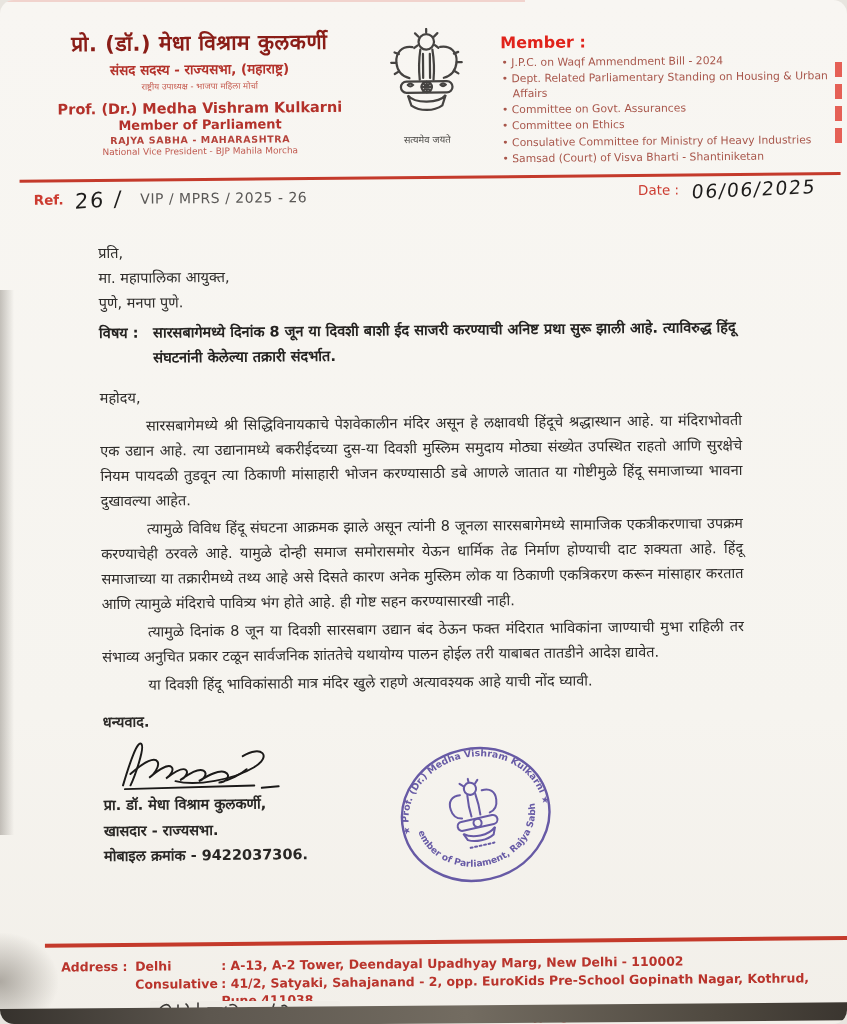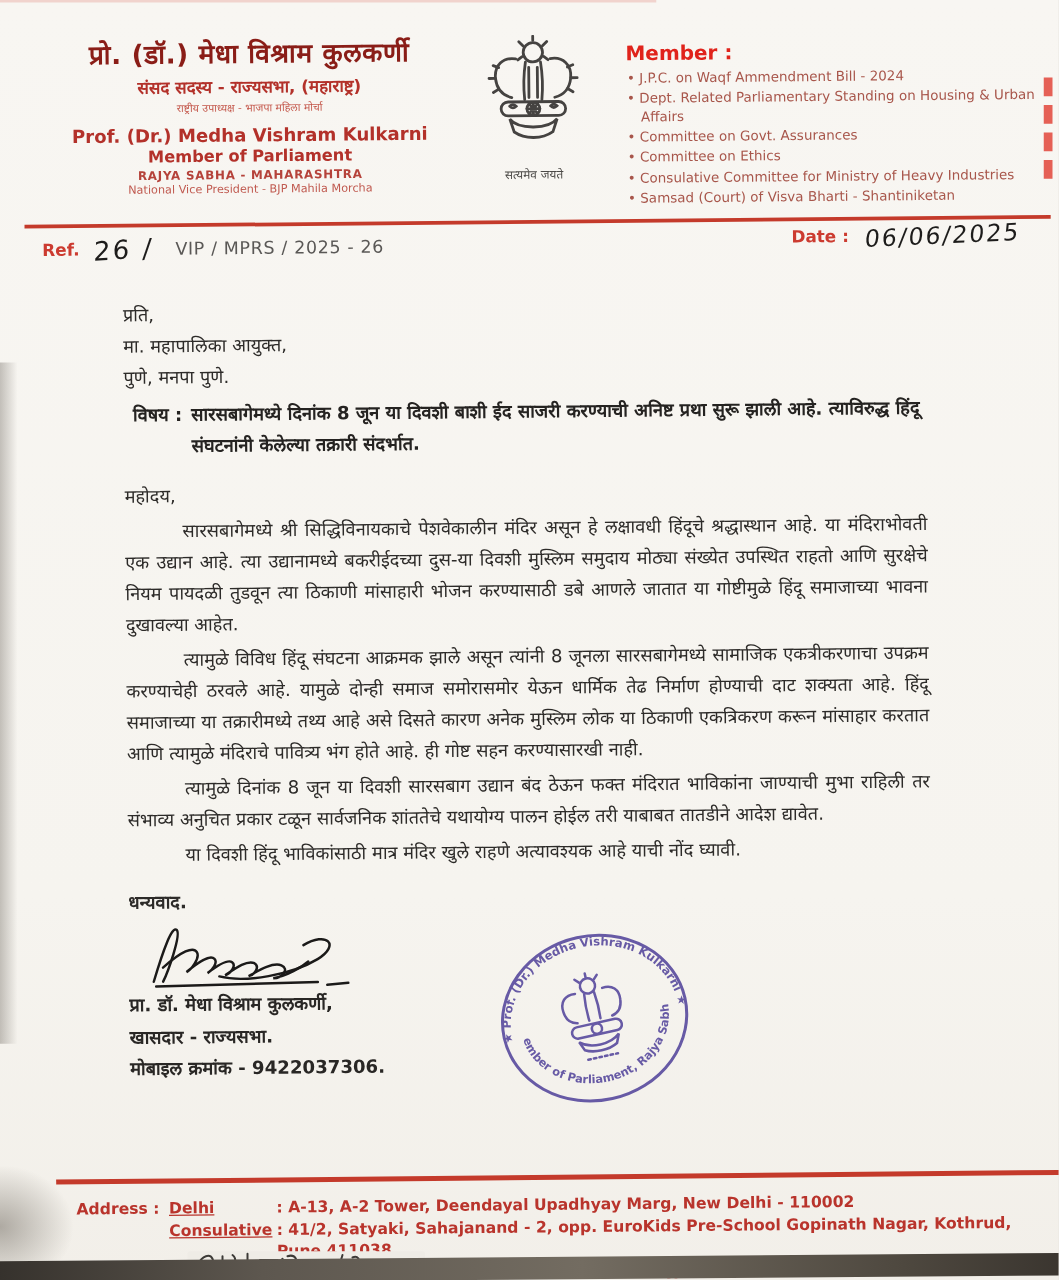--- a/index.html
+++ b/index.html
@@ -1,20 +1,21 @@
 <!DOCTYPE html>
 <html lang="mr"><head>
 <meta charset="utf-8">
 <style>
   * { margin:0; padding:0; box-sizing:border-box; }
   html,body { background:#e8e5df; }
   .page {
     position:relative; width:847px; height:1024px; overflow:hidden;
     background:linear-gradient(180deg,#f8f6f2 0%, #f6f4ef 70%, #f2efe9 100%);
     font-family:"DejaVu Sans", sans-serif;
+    border-radius:14px;
   }
   .sheet { position:absolute; inset:0; transform:rotate(-0.55deg); transform-origin:50% 42%; }
 
   
   .hdr { position:absolute; top:26px; left:42px; right:12px; display:flex; gap:10px; }
   .hdr-left { width:322px; text-align:center; }
   .nm-dev   { font-size:21px; font-weight:bold; color:#8a1d17; letter-spacing:.5px; }
   .desig-dev{ font-size:13.5px; font-weight:bold; color:#b3312a; margin-top:4px; }
   .subdesig-dev { font-size:8.5px; color:#c4584c; margin-top:2px; }
   .nm-en    { font-size:14.5px; font-weight:bold; color:#b3312a; margin-top:9px; }
@@ -33,47 +34,47 @@
   .rule-top { top:176px; left:22px; right:4px; height:3px; }
   .rule-bottom { top:940px; left:40px; right:0; height:3.5px; }
 
   
   .refrow { position:absolute; top:185px; left:36px; right:28px; height:40px; }
   .ref-label { font-size:13.5px; font-weight:bold; color:#cc3b30; }
   .hand { font-family:"DejaVu Sans", sans-serif; color:#1d1c1b; display:inline-block; }
   .ref-hand { font-size:21px; transform:rotate(-3deg) skewX(-6deg); margin-left:6px; vertical-align:-3px; letter-spacing:2px; }
   .ref-printed { font-size:14px; color:#5a5856; margin-left:12px; letter-spacing:.5px; }
   .date-wrap { float:right; margin-top:-4px; }
-  .date-label { font-size:13.5px; font-weight:bold; color:#cc3b30; }
+  .date-label { font-size:13.5px; font-weight:normal; color:#cc3b30; }
   .date-hand { font-size:19px; transform:rotate(-2deg) skewX(-8deg); margin-left:8px; letter-spacing:1.5px; vertical-align:-2px; }
 
   
   .body { position:absolute; top:238px; left:100px; width:642px; font-size:14.5px; color:#2d2b29; }
   .to { line-height:25px; }
   .subject { display:flex; margin-top:5px; line-height:25px; font-weight:bold; color:#252321; }
-  .subj-label { flex:0 0 54px;text-align:center; }
+  .subj-label { flex:0 0 54px; }
   .subj-text { flex:1; }
   .salutation { margin-top:15px; line-height:25px; }
   .para { margin-top:3px; line-height:25px; text-align:justify; text-indent:46px; }
   .closing { margin-top:13px; font-weight:bold; }
   .sigrow { margin-top:2px; position:relative; }
   .sig-svg { display:block; margin-left:6px; }
   .sig-name, .sig-desig, .sig-mob { font-weight:bold; line-height:25.5px; color:#292725; }
 
   
   .stamp { position:absolute; left:388px; top:744px; width:168px; height:142px;
            transform:rotate(-12deg); opacity:.9; }
 
   
   .foot { position:absolute; top:955px; left:56px; right:8px; display:flex;
           color:#b9342c; font-weight:bold; font-size:12.5px; line-height:17.5px; }
   .addr-label { width:74px; }
   .addr-rows { flex:1; }
   .addr-row { display:flex; }
-  .addr-row .k { flex:0 0 86px;text-decoration:underline; }
+  .addr-row .k { flex:0 0 86px; }
   .addr-row .v { flex:1; }
 
   
   .edge-shadow { position:absolute; left:0; top:290px; width:14px; height:545px;
     background:linear-gradient(90deg, rgba(108,102,94,.38), rgba(108,102,94,0)); }
   .corner-smudge { position:absolute; left:0; top:933px; width:58px; height:88px;
     background:radial-gradient(ellipse at 0% 55%, rgba(118,112,103,.55), rgba(118,112,103,0) 72%); }
   .bottom-strip { position:absolute; left:-4px; right:-4px; bottom:-3px; height:18px;
     background:linear-gradient(90deg,#35312c,#5d574f 25%,#736c61 55%,#4e483f 85%,#3a352f);
     transform:rotate(-0.45deg); transform-origin:left bottom; }

